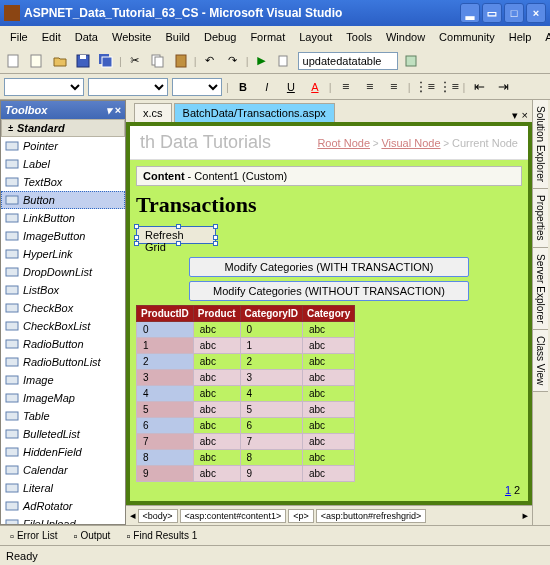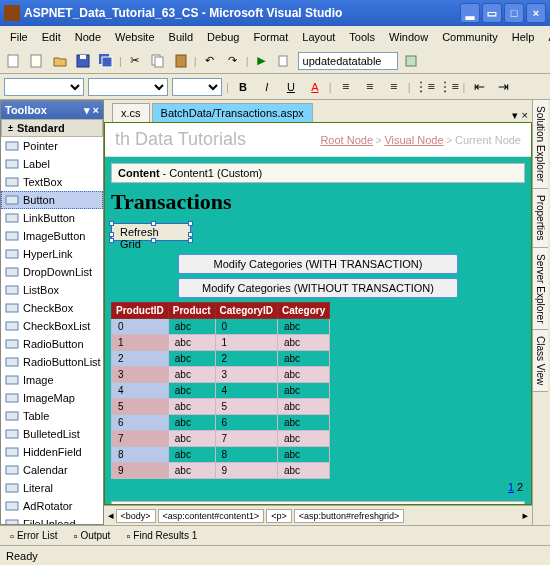--- a/index.html
+++ b/index.html
@@ -11,35 +11,35 @@
 .menubar { background: #ece9d8; height: 22px; display: flex; align-items: center; padding: 0 4px; gap: 2px; }
 .menubar span { padding: 2px 6px; cursor: default; }
 .toolbar { background: #ece9d8; height: 26px; border-bottom: 1px solid #aca899; display: flex; align-items: center; padding: 0 4px; gap: 3px; }
 .tbtn { width: 20px; height: 20px; display: flex; align-items: center; justify-content: center; }
 .tbtn svg { width: 14px; height: 14px; }
 .dropdown { background: white; border: 1px solid #7f9db9; height: 18px; padding: 0 4px; display: flex; align-items: center; min-width: 100px; }
 .toolbar2 { background: #ece9d8; height: 26px; border-bottom: 1px solid #aca899; display: flex; align-items: center; padding: 0 4px; gap: 4px; }
 .sel { background: white; border: 1px solid #7f9db9; height: 18px; width: 80px; }
 .fmtbtn { width: 20px; height: 20px; display: flex; align-items: center; justify-content: center; font-family: 'Times New Roman'; font-size: 13px; }
 .main { flex: 1; display: flex; overflow: hidden; }
-.toolbox { width: 104px; background: #fdba74; border: 1px solid #8a867a; display: flex; flex-direction: column; }
+.toolbox { width: 126px; background: #fdba74; border: 1px solid #8a867a; display: flex; flex-direction: column; font-style: italic; }
 .toolbox-header { background: linear-gradient(to bottom, #5b7fc7, #4068b5); color: white; height: 18px; display: flex; align-items: center; padding: 0 4px; font-weight: bold; }
 .toolbox-header .x { margin-left: auto; }
 .toolbox-cat { background: #e3e1d4; border: 1px solid #b8b4a4; padding: 2px 6px; font-weight: bold; display: flex; align-items: center; }
 .toolbox-cat::before { content: '±'; margin-right: 4px; font-size: 9px; }
 .toolbox-list { flex: 1; overflow-y: auto; background: white; }
 .tbx-item { display: flex; align-items: center; padding: 2px 4px; gap: 4px; cursor: default; }
 .tbx-item.selected { background: #c2d0ef; border: 1px dotted #316ac5; padding: 1px 3px; }
 .tbx-icon { width: 14px; height: 14px; flex-shrink: 0; }
 .designer { flex: 1; display: flex; flex-direction: column; background: white; position: relative; }
 .tabs { height: 22px; background: #ece9d8; display: flex; align-items: flex-end; padding-left: 8px; }
 .tab { background: #f5f3eb; border: 1px solid #aca899; border-bottom: none; padding: 3px 8px; margin-right: 2px; display: flex; align-items: center; gap: 4px; }
 .tab.active { background: #7dd3fc; font-weight: normal; }
 .tabs .right { margin-left: auto; padding: 0 4px; display: flex; gap: 4px; }
-.canvas { flex: 1; overflow: auto; background: #14b8a6; position: relative; border: 1px solid #4d7c0f; }
+.canvas { flex: 1; overflow: auto; background: #bef264; position: relative; border: 4px solid #4d7c0f; }
 .page-header { background: white; padding: 6px 10px; border-bottom: 1px solid #ddd; display: flex; align-items: center; }
 .page-title { font-size: 18px; color: #bbb; }
 .breadcrumb { margin-left: auto; font-size: 10px; color: #bbb; text-align: right; }
 .breadcrumb .link { color: #d08080; text-decoration: underline; }
 .content-area { margin-left: 0px; padding: 6px; }
 .smart-tag { border: 1px solid #b8b8b8; background: #f7f7f0; padding: 3px 6px; margin-bottom: 6px; font-size: 10px; }
 .smart-tag b { font-weight: bold; }
 .section-title { font-size: 22px; font-weight: bold; font-family: Verdana; margin: 4px 0 8px 0; }
 .ctrl-btn { border: 1px solid #7f9db9; background: #ece9d8; padding: 2px 8px; display: inline-block; margin-bottom: 6px; }
 .ctrl-btn.sel { border: 1px solid #316ac5; position: relative; }
@@ -70,21 +70,21 @@
   <div class="title">ASPNET_Data_Tutorial_63_CS - Microsoft Visual Studio</div>
   <div class="winbtn">▂</div>
   <div class="winbtn">▭</div>
   <div class="winbtn">□</div>
   <div class="winbtn">×</div>
 </div>
 
 <div class="menubar" id="menubar">
     <span>File</span>
     <span>Edit</span>
-    <span>Node</span>
+    <span>Data</span>
     <span>Website</span>
     <span>Build</span>
     <span>Debug</span>
     <span>Format</span>
     <span>Layout</span>
     <span>Tools</span>
     <span>Window</span>
     <span>Community</span>
     <span>Help</span>
     <span>Addins</span>

